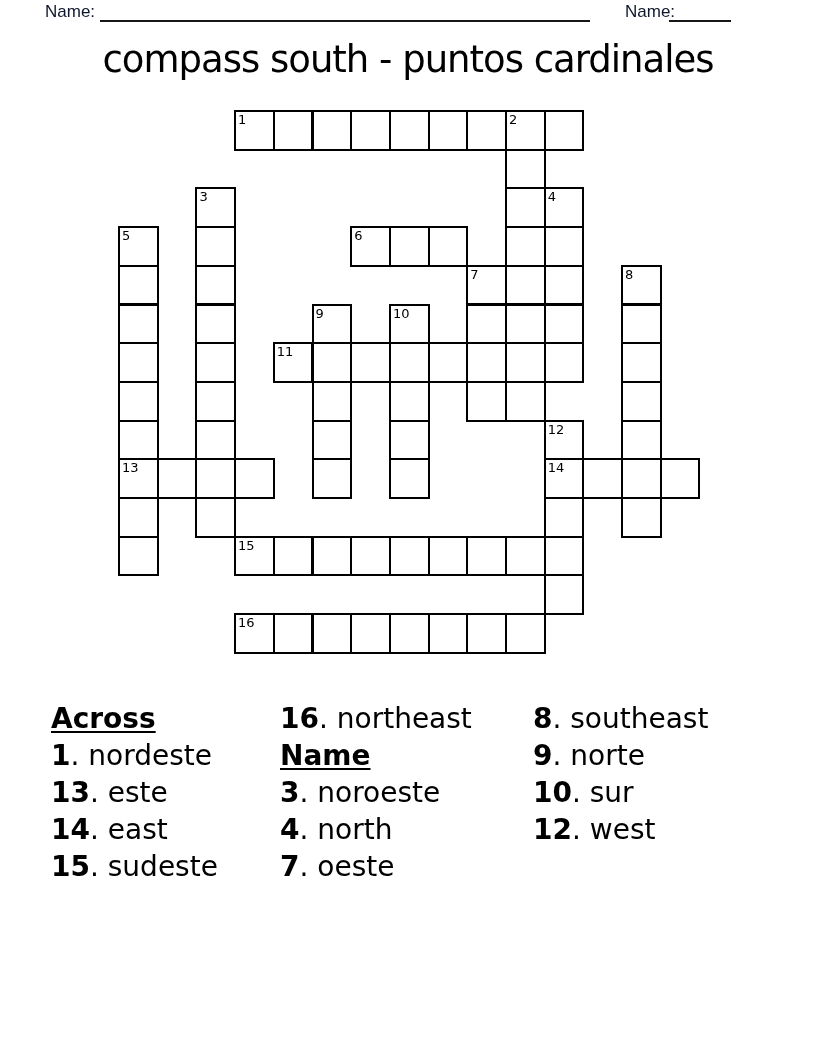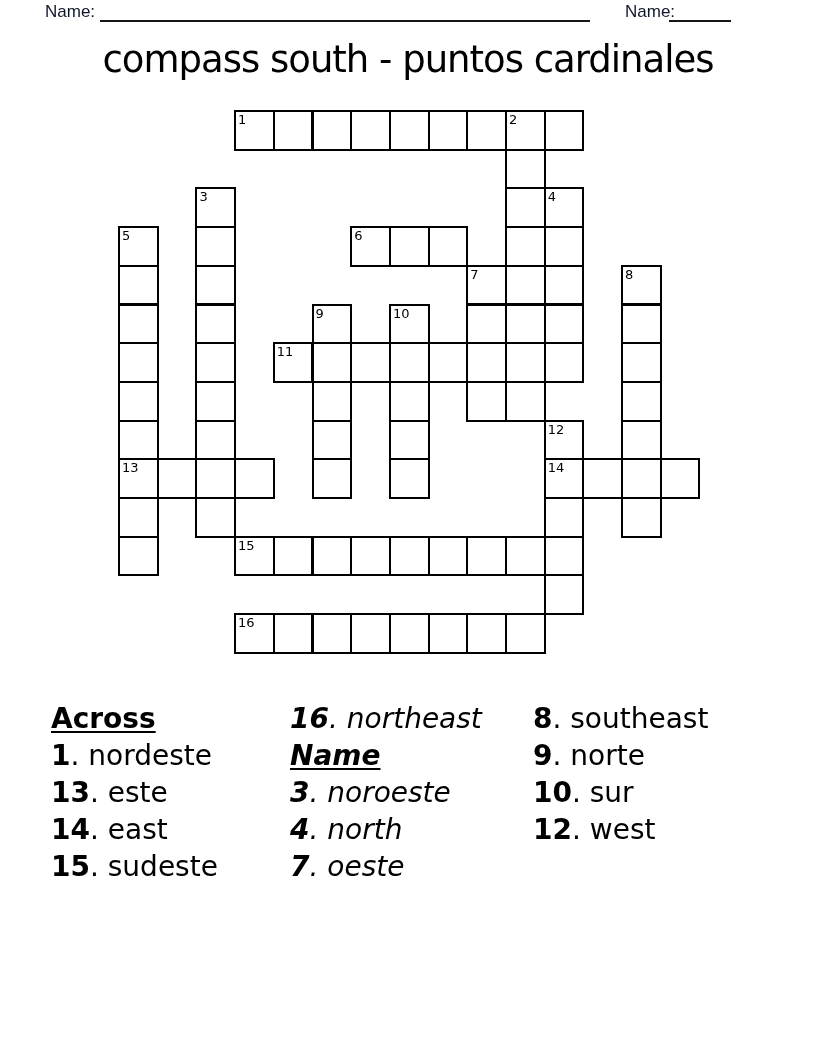--- a/index.html
+++ b/index.html
@@ -61,21 +61,21 @@
     font-family: "DejaVu Sans", sans-serif;
     color: #000;
   }
   
   .clues-col {
     position: absolute;
     top: 700px;
     width: 250px;
   }
   .clues-col:nth-child(1) { left: 51px; }
-  .clues-col:nth-child(2) { left: 290px; font-style: italic; }
+  .clues-col:nth-child(2) { left: 280px; }
   .clues-col:nth-child(3) { left: 533px; }
   .clue-heading {
     font-size: 28px;
     font-weight: bold;
     line-height: 37px;
     height: 37px;
     text-decoration: underline;
     text-decoration-thickness: 2px;
     text-underline-offset: 3px;
     white-space: nowrap;

